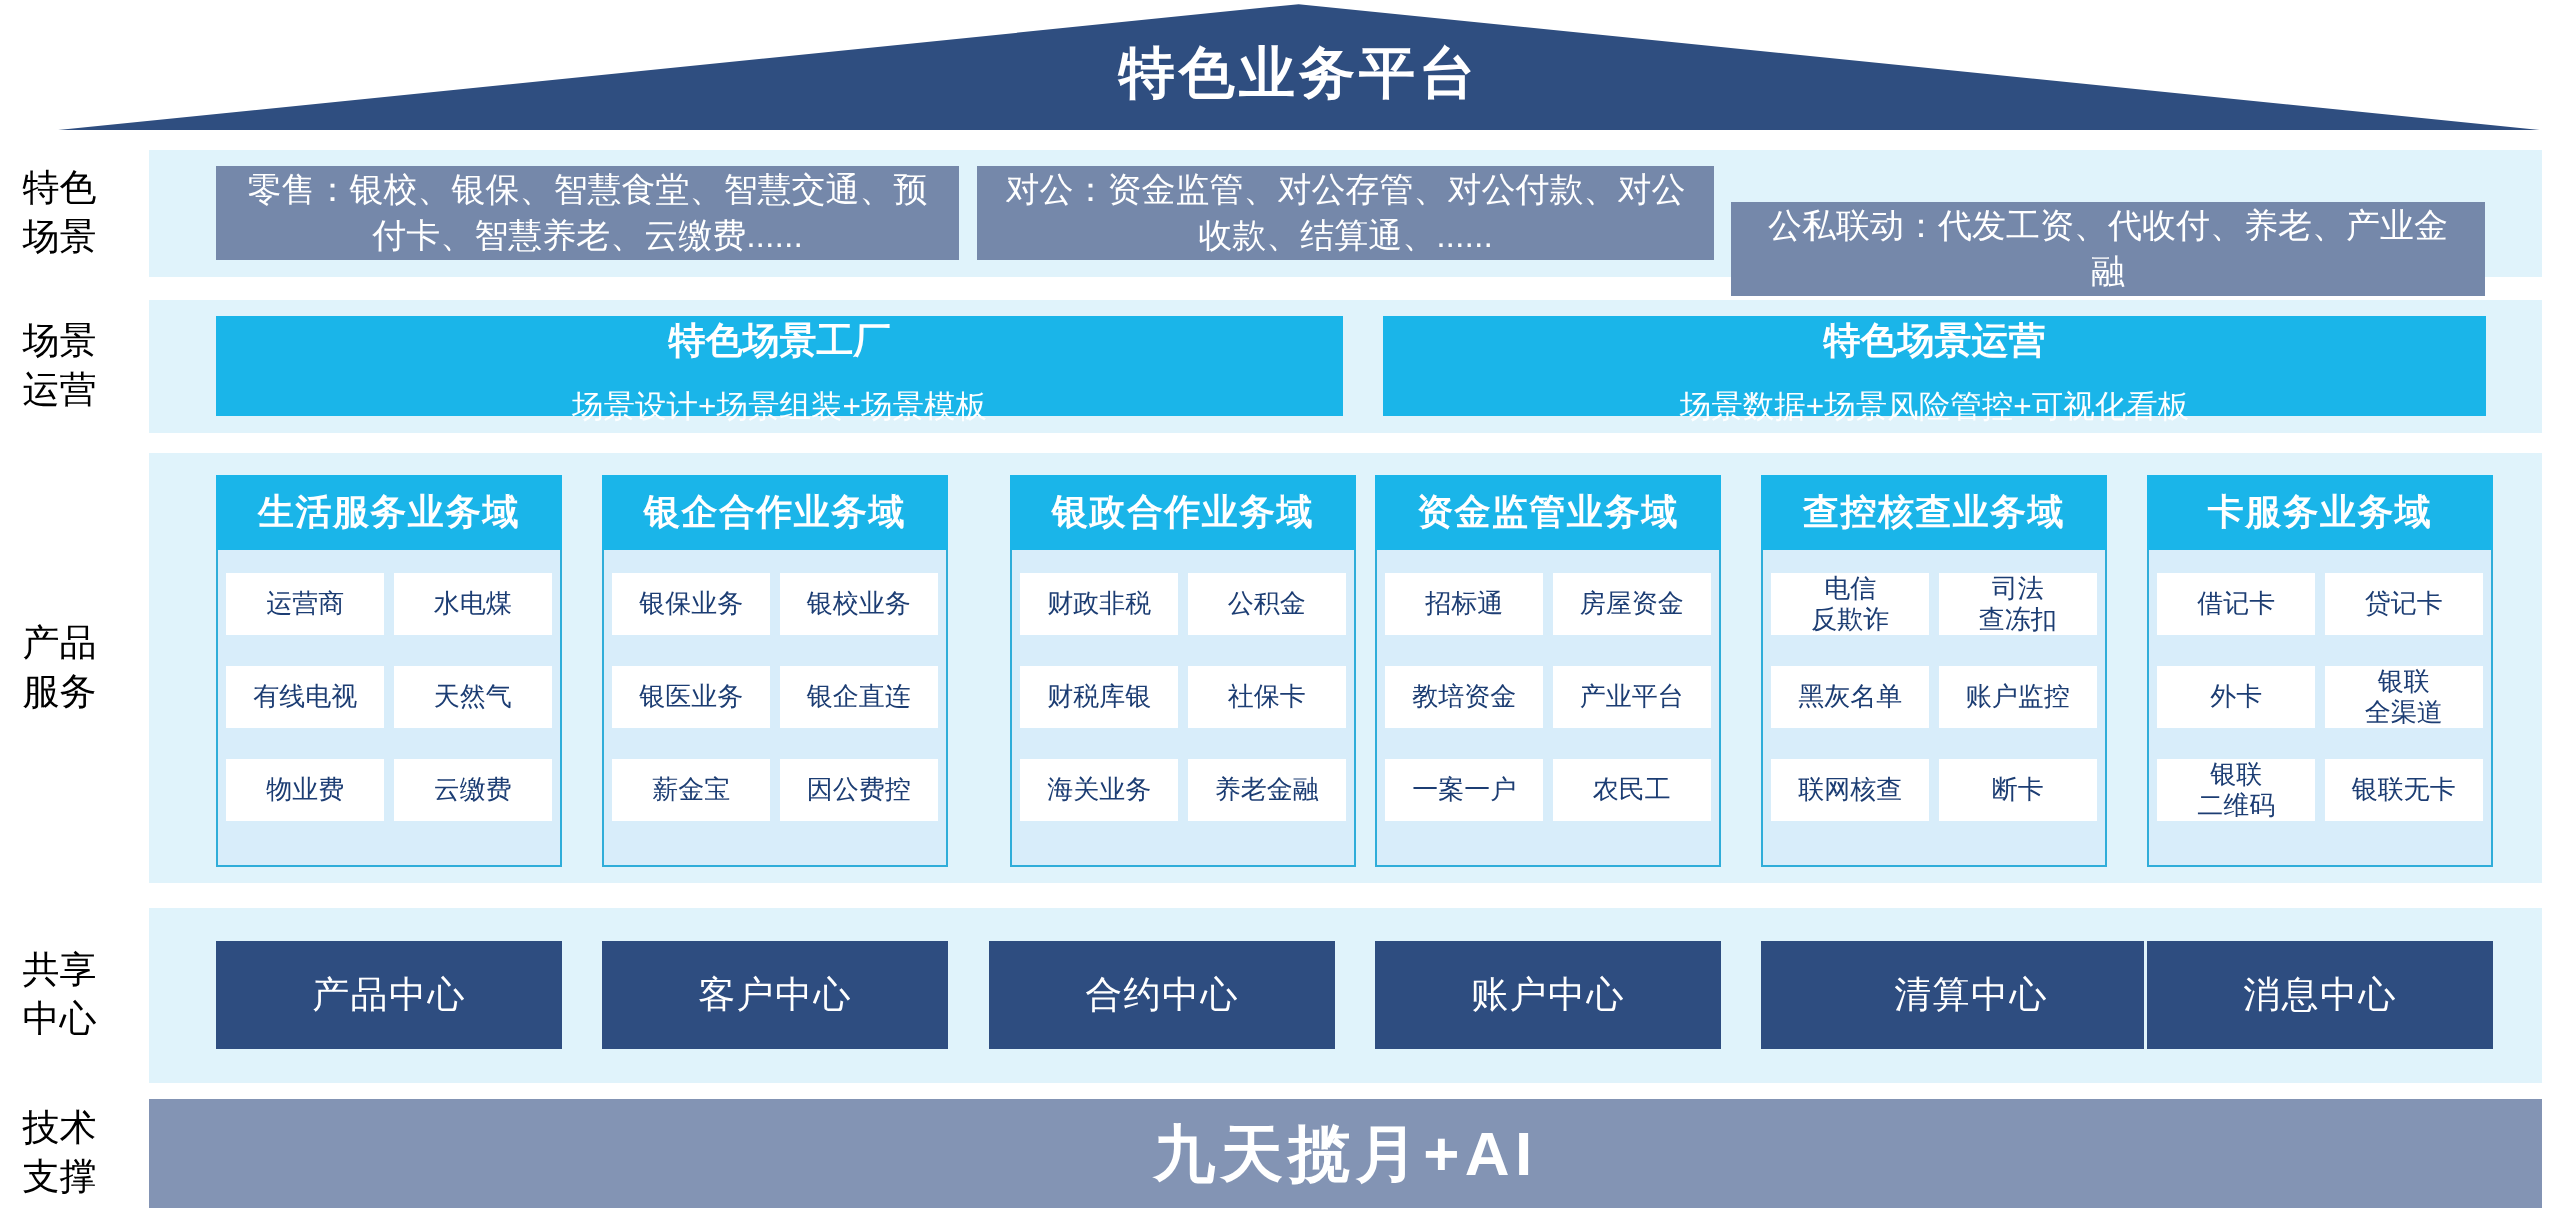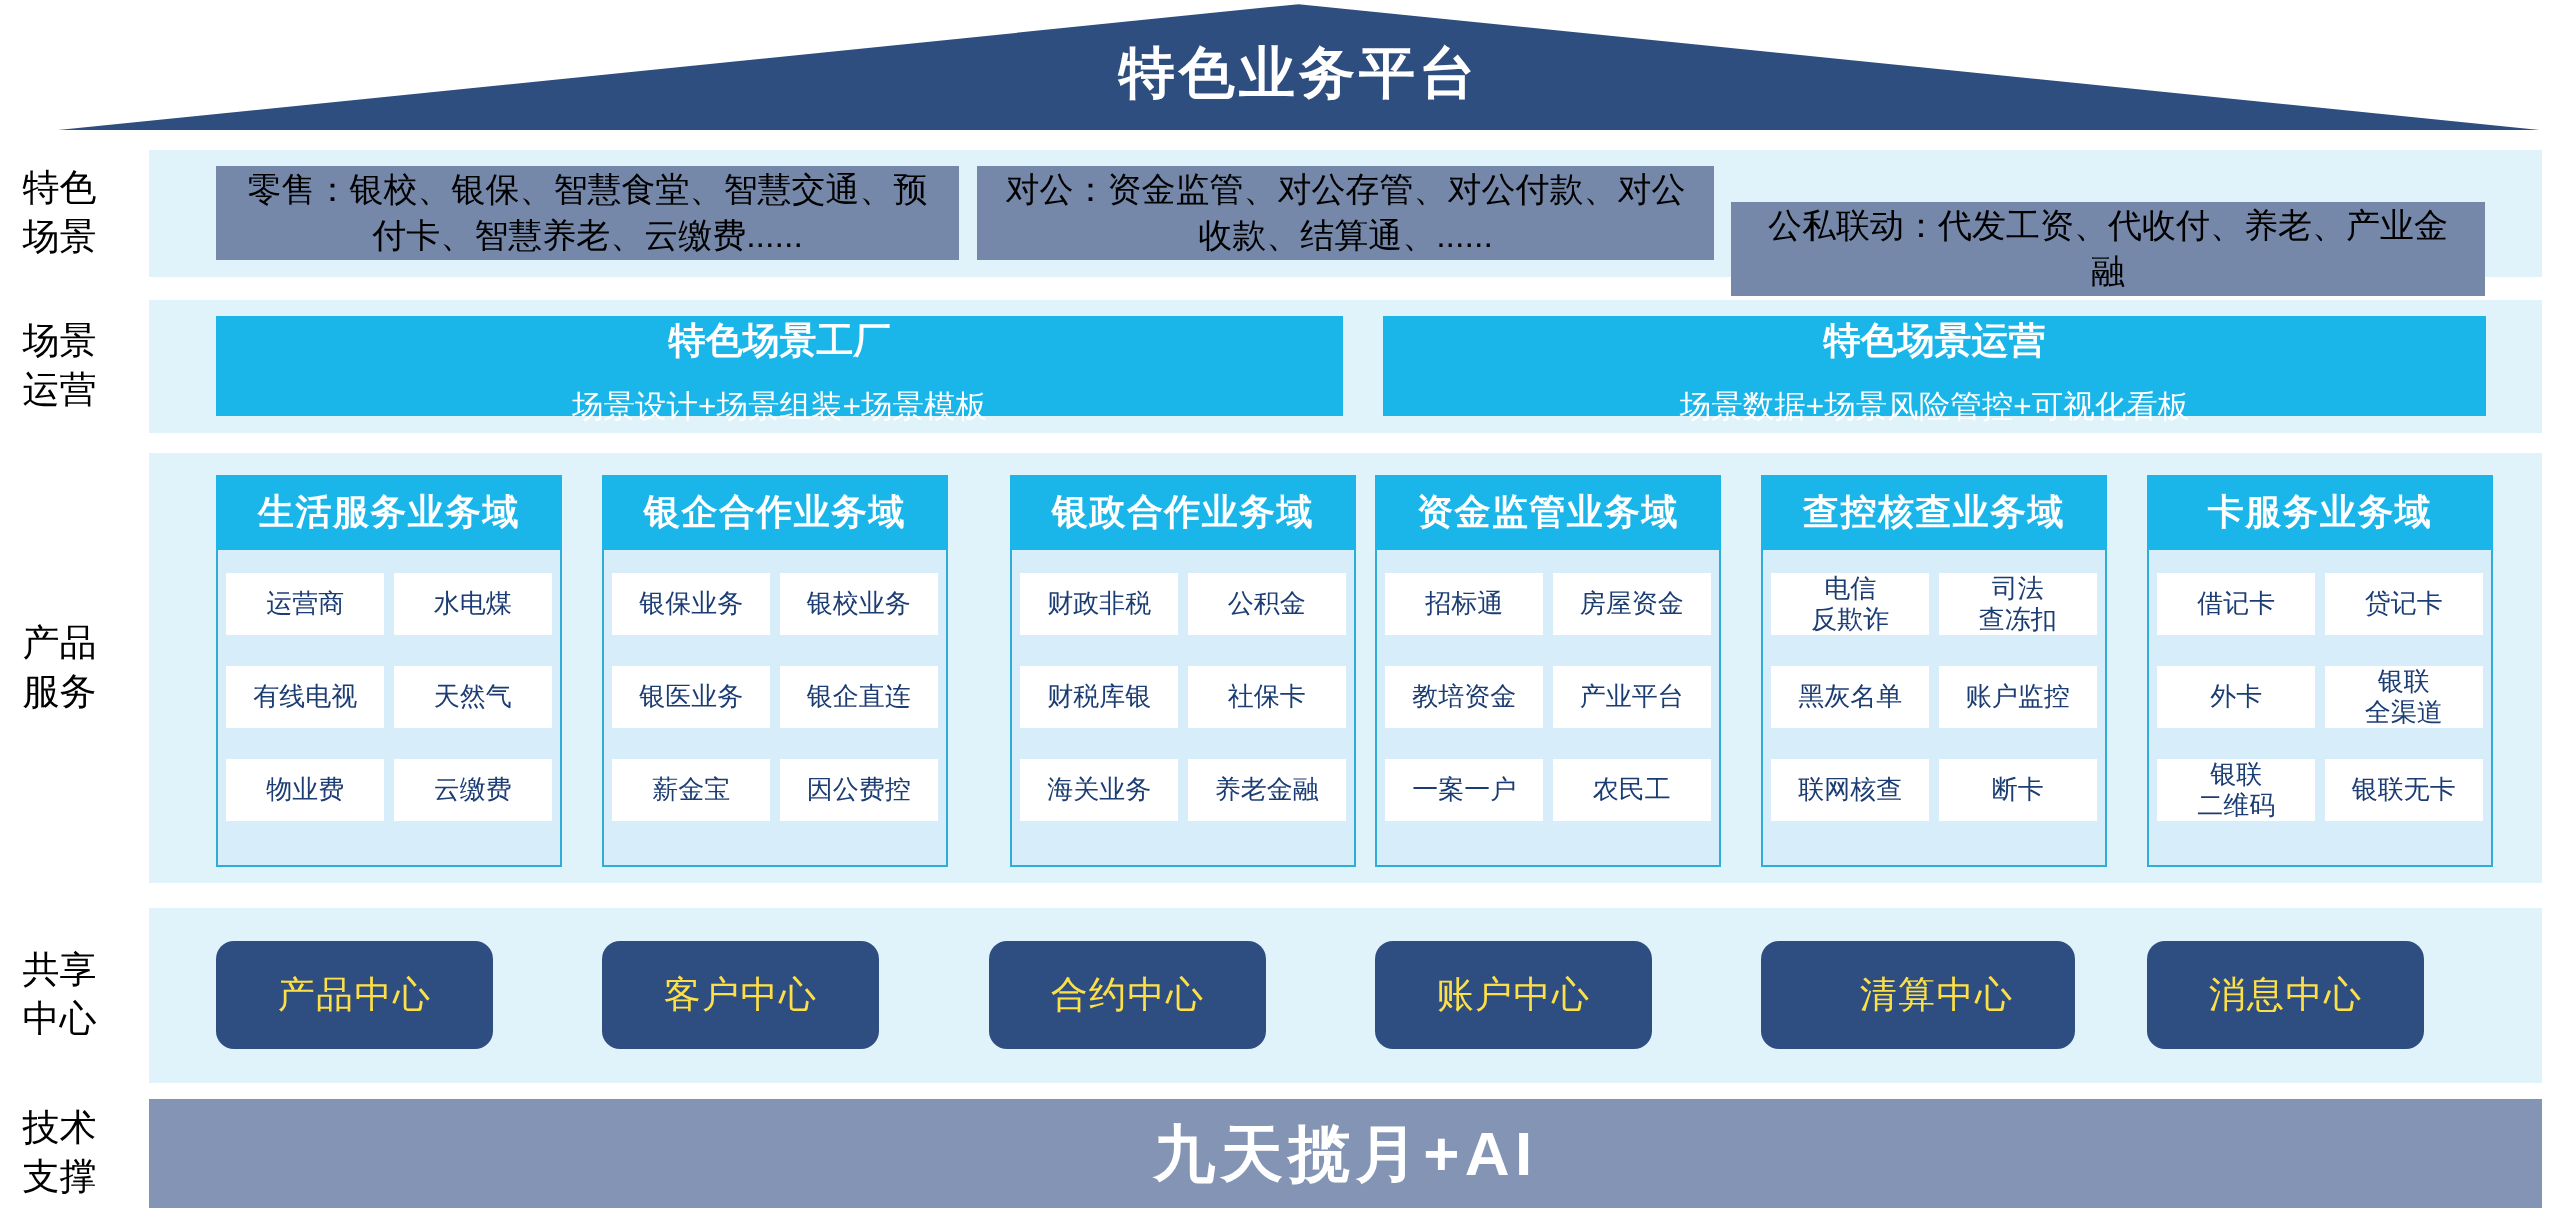--- a/index.html
+++ b/index.html
@@ -28,21 +28,21 @@
     white-space:pre-line;
   }
   #label-scenes{top:213px;}
   #label-ops{top:366px;}
   #label-products{top:668px;}
   #label-centers{top:995px;}
   #label-tech{top:1153px;}
   
   .scene-box{
     position:absolute;top:166px;height:94px;background:#7588aa;
-    color:#000000;font-size:34px;line-height:1.35;
+    color:#ffffff;font-size:34px;line-height:1.35;
     display:flex;align-items:center;justify-content:center;
     text-align:center;padding:0 25px;box-sizing:border-box;
   }
   #scene-0{left:216px;width:743px;}
   #scene-1{left:977px;width:737px;}
   #scene-2{left:1731px;width:754px;margin-top:36px;}
   
   .op-box{
     position:absolute;top:316px;height:100px;background:#1ab5e9;
     color:#ffffff;display:flex;flex-direction:column;
@@ -67,23 +67,23 @@
     display:grid;grid-template-columns:1fr 1fr;grid-auto-rows:62px;
     column-gap:9.6px;row-gap:31px;padding:22.6px 8.2px 0;align-content:start;
   }
   .pcell{
     background:#ffffff;color:#1c3d73;font-size:26px;font-weight:500;
     display:flex;align-items:center;justify-content:center;
     text-align:center;white-space:pre-line;line-height:1.18;
   }
   
   .center-box{
-    position:absolute;top:941px;height:108px;width:277px;background:#2e4d80;
-    color:#fde047;font-size:37px;font-weight:500;
-    display:flex;align-items:center;justify-content:center;letter-spacing:1.4px;border-radius:18px;
+    position:absolute;top:941px;height:108px;width:346px;background:#2e4d80;
+    color:#ffffff;font-size:37px;font-weight:500;
+    display:flex;align-items:center;justify-content:center;letter-spacing:1.4px;
   }
   #center-0{left:216px;}  #center-1{left:602px;}  #center-2{left:989px;}
   #center-3{left:1375px;} #center-4{left:1761px;padding-left:37px;} #center-5{left:2147px;}
   
   #tech-bar{
     position:absolute;left:149px;top:1099px;width:2393px;height:109px;
     background:#8394b4;color:#ffffff;font-size:62px;font-weight:bold;
     letter-spacing:5.5px;
     display:flex;align-items:center;justify-content:center;
   }

